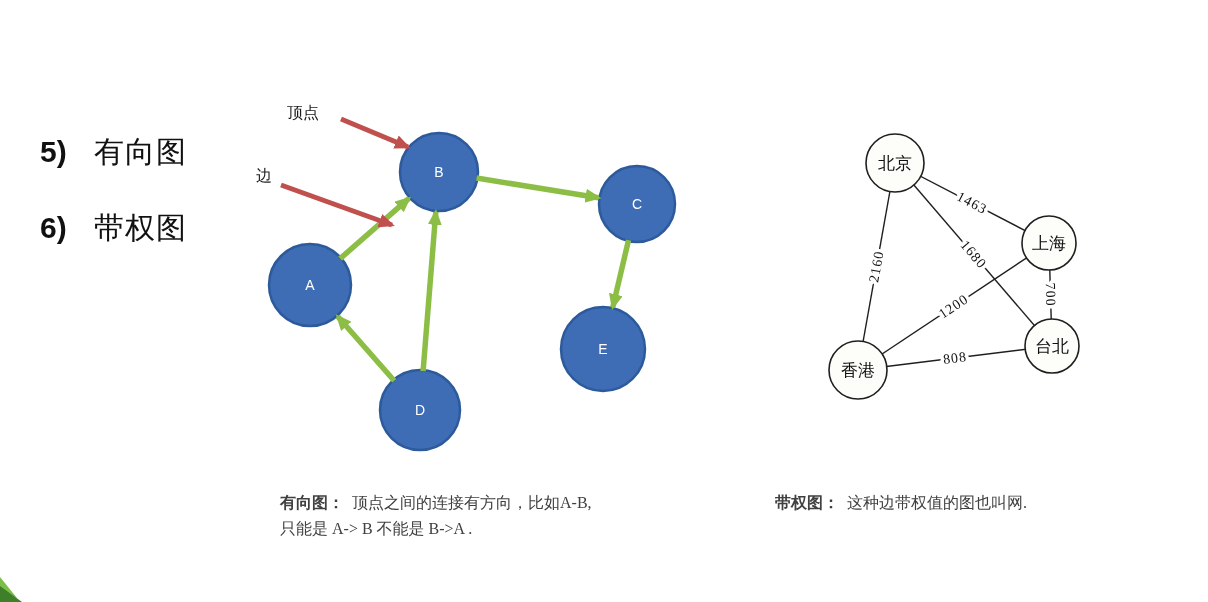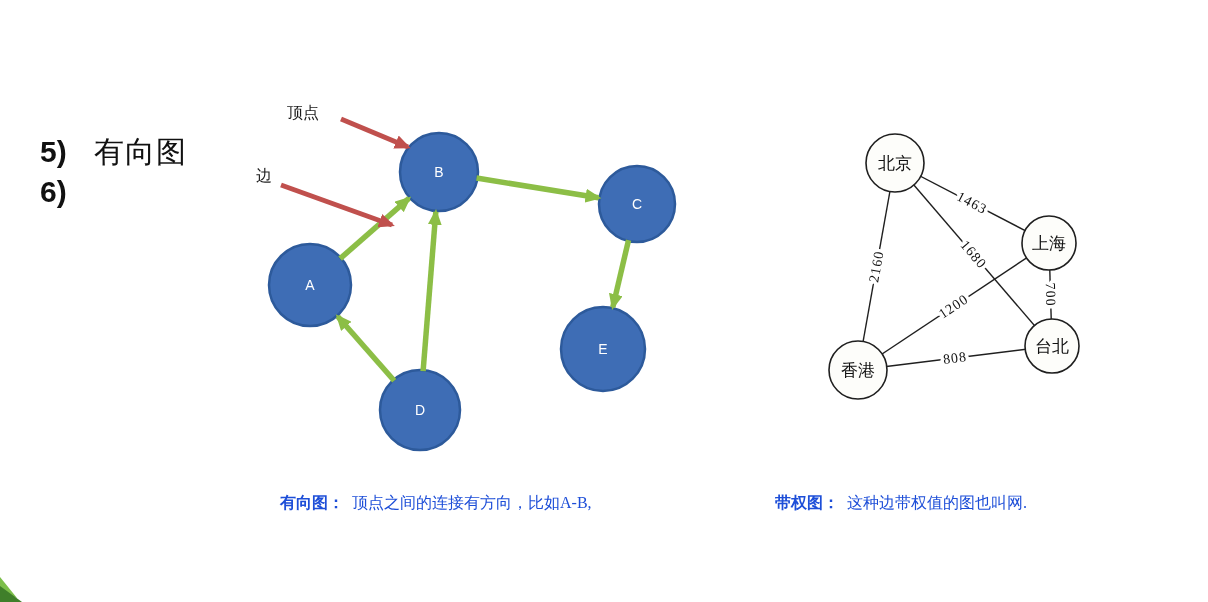--- a/index.html
+++ b/index.html
@@ -13,37 +13,38 @@
   }
   .slide { position:absolute; inset:0; background:#ffffff; }
 
   .topic-list { position:absolute; left:40px; top:96px; color:#111111; }
   .topic-item { display:flex; align-items:baseline; gap:20px; font-size:30px; line-height:40px; }
   .topic-number { font-family:"Liberation Sans", sans-serif; font-weight:bold; min-width:34px; }
   .topic-label { letter-spacing:1px;margin-top:36px; }
 
   svg.graphs { position:absolute; left:0; top:0; font-family:"Liberation Serif", serif; }
 
-  .caption { position:absolute; font-size:16px; color:#1d4ed8; line-height:26px; }
+  .caption { position:absolute; font-size:16px; color:#404040; line-height:26px; }
   .caption b { font-weight:bold; margin-right:8px; }
   #cap-left  { left:280px; top:490px; width:400px; }
   #cap-right { left:775px; top:490px; width:420px; }
 </style>
 </head>
 <body>
 
 <div class="slide">
 
   <div class="topic-list">
     <div class="topic-item">
       <span class="topic-number">5)</span>
       <span class="topic-label">有向图</span>
     </div>
     <div class="topic-item">
       <span class="topic-number">6)</span>
+      <span class="topic-label">带权图</span>
     </div>
   </div>
 
   <svg class="graphs" id="graphs" width="1208" height="602" viewBox="0 0 1208 602">
       <defs>
         <marker id="arrow-green" markerWidth="16" markerHeight="14" refX="13" refY="7" orient="auto" markerUnits="userSpaceOnUse">
           <path d="M0,0 L16,7 L0,14 Z" fill="#8CBE46"></path>
         </marker>
         <marker id="arrow-red" markerWidth="16" markerHeight="14" refX="13" refY="7" orient="auto" markerUnits="userSpaceOnUse">
           <path d="M0,0 L16,7 L0,14 Z" fill="#C0504D"></path>
@@ -107,19 +108,20 @@
         <text x="858" y="370" text-anchor="middle" dominant-baseline="central" font-size="17" fill="#111111">香港</text>
       </g>
       <polygon points="0,577 17,598 0,593" fill="#7CBE4A"></polygon>
       <polygon points="0,586 22,602 0,602" fill="#3F7F2A"></polygon>
     </svg>
 
   <div class="caption" id="cap-left">
     <div class="cap-line">
       <b>有向图：</b><span>顶点之间的连接有方向，比如A-B,</span>
     </div>
+    <div class="cap-line">只能是 A-&gt; B 不能是 B-&gt;A .</div>
   </div>
 
   <div class="caption" id="cap-right">
     <b>带权图：</b><span>这种边带权值的图也叫网.</span>
   </div>
 
 </div>
 
 </body></html>

